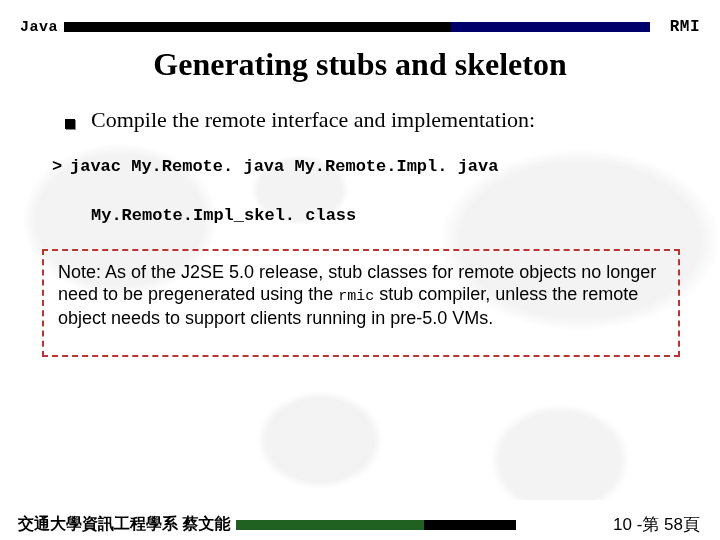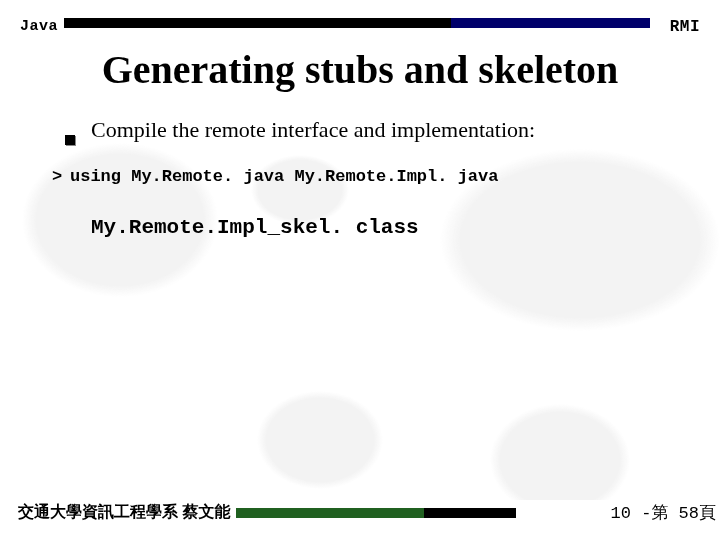--- a/index.html
+++ b/index.html
@@ -16,21 +16,21 @@
       radial-gradient(ellipse 140px 110px at 120px 160px, #e8e8e8 0%, #e8e8e8 60%, transparent 70%),
       radial-gradient(ellipse 90px 70px at 320px 380px, #e8e8e8 0%, #e8e8e8 60%, transparent 70%),
       radial-gradient(ellipse 200px 130px at 580px 180px, #e8e8e8 0%, #e8e8e8 60%, transparent 70%),
       radial-gradient(ellipse 100px 80px at 560px 400px, #e8e8e8 0%, #e8e8e8 60%, transparent 70%),
       radial-gradient(ellipse 70px 50px at 300px 130px, #e8e8e8 0%, #e8e8e8 60%, transparent 70%);
     opacity: 0.5;
     z-index: 0;
   }
   .content { position: relative; z-index: 1; padding: 18px 20px 0 20px; height: 100%; }
 
-  .top-bar { display: flex; align-items: flex-start; gap: 0; }
+  .top-bar { display: flex; align-items: center; gap: 0; }
   .top-left {
     font-family: "Courier New", monospace;
     font-size: 15px;
     font-weight: bold;
     letter-spacing: 0.5px;
     margin-right: 6px;
   }
   .top-rule {
     flex: 1;
     height: 10px;
@@ -38,28 +38,28 @@
   }
   .top-right {
     font-family: "Courier New", monospace;
     font-size: 16px;
     font-weight: bold;
     letter-spacing: 0.5px;
     margin-left: 20px;
   }
 
   .title {
-    font-size: 40px;
+    font-size: 32px;
     text-align: center;
     margin: 10px 0 22px 0;
   }
 
   .bullet-row {
     display: flex;
-    align-items: flex-end;
+    align-items: center;
     margin: 2px 0 6px 45px;
     font-size: 22px;
   }
   .bullet-box {
     width: 10px; height: 10px;
     background: #000;
     margin-top: 9px;
     margin-right: 16px;
     flex-shrink: 0;
     box-shadow: 1px 1px 0 #888;
@@ -71,57 +71,57 @@
     font-weight: bold;
     font-size: 17px;
     margin: 22px 0 30px 32px;
   }
   .cmd-block .gt { display: inline-block; width: 18px; }
 
   .mono-inline { font-family: "Courier New", monospace; font-weight: bold; font-size: 19px; }
   .sub-mono {
     font-family: "Courier New", monospace;
     font-weight: bold;
-    font-size: 21px;
+    font-size: 17px;
     margin-left: 71px;
     margin-top: 2px;
   }
 
   .note-box {
     border: 2px dashed #bb3333;
     margin: 24px 20px 0 22px;
     padding: 10px 14px 26px 14px;
     font-family: "Microsoft JhengHei", "Arial Narrow", Arial, sans-serif;
     font-size: 18px;
     line-height: 1.25;
   }
   .note-box .rmic { font-family: "Courier New", monospace; font-size: 15px; }
 
   .footer {
     position: absolute;
-    left: 0; right: 0; bottom: 16px;
+    left: 0; right: 0; bottom: 4px;
     display: flex;
     align-items: center;
-    padding: 0 4px 0 18px;
+    padding: 0 20px 0 18px;
   }
   .footer-left {
     font-family: "Microsoft JhengHei", "PMingLiU", sans-serif;
     font-weight: bold;
     font-size: 16px;
     margin-right: 6px;
     white-space: nowrap;
   }
   .footer-rule {
     height: 10px;
     background: linear-gradient(to right, #206020 0%, #206020 67%, #000 67%, #000 100%);
     flex: 0 0 280px;
   }
   .footer-spacer { flex: 1; }
   .footer-right {
-    font-family: Liberation Mono, monospace;
+    font-family: Liberation Sans, sans-serif;
     font-size: 17px;
     white-space: nowrap;
   }
 </style>
 </head>
 <body>
 
 <div class="bg-map"></div>
 
 <div class="content">
@@ -133,26 +133,29 @@
   </div>
 
   <h1 class="title">Generating stubs and skeleton</h1>
 
   <div class="bullet-row">
     <span class="bullet-box"></span>
     <span class="bullet-text">Compile the remote interface and implementation:</span>
   </div>
 
   <div class="cmd-block">
-    <span class="gt">&gt;</span><span>using My.Remote. java My.Remote.Impl. java</span>
+    <span class="gt">&gt;</span><span>javac My.Remote. java My.Remote.Impl. java</span>
   </div>
 
   <div class="sub-mono">My.Remote.Impl_skel. class</div>
 
 
+  <div class="note-box">
+    <span>Note: As of the J2SE 5.0 release, stub classes for remote objects no longer need to be pregenerated using the </span><span class="rmic">rmic</span><span> stub compiler, unless the remote object needs to support clients running in pre-5.0 VMs.</span>
+  </div>
 
 </div>
 
 <div class="footer">
   <span class="footer-left">交通大學資訊工程學系 蔡文能</span>
   <div class="footer-rule"></div>
   <div class="footer-spacer"></div>
   <span class="footer-right">10 -第 58頁</span>
 </div>
 

